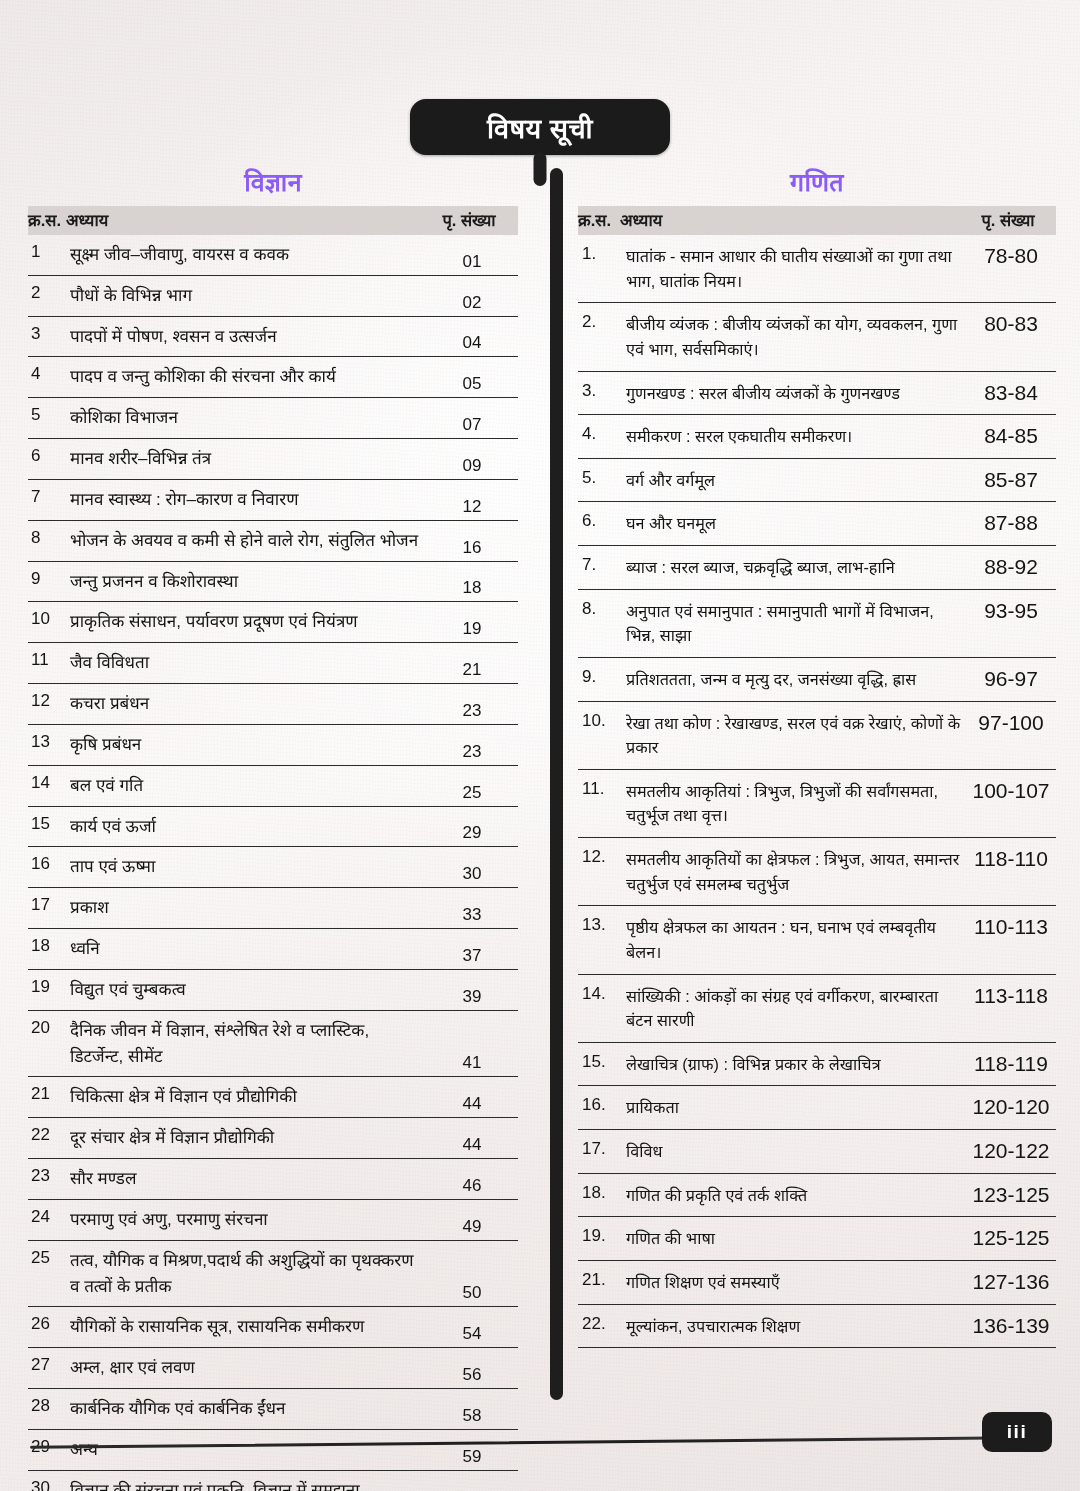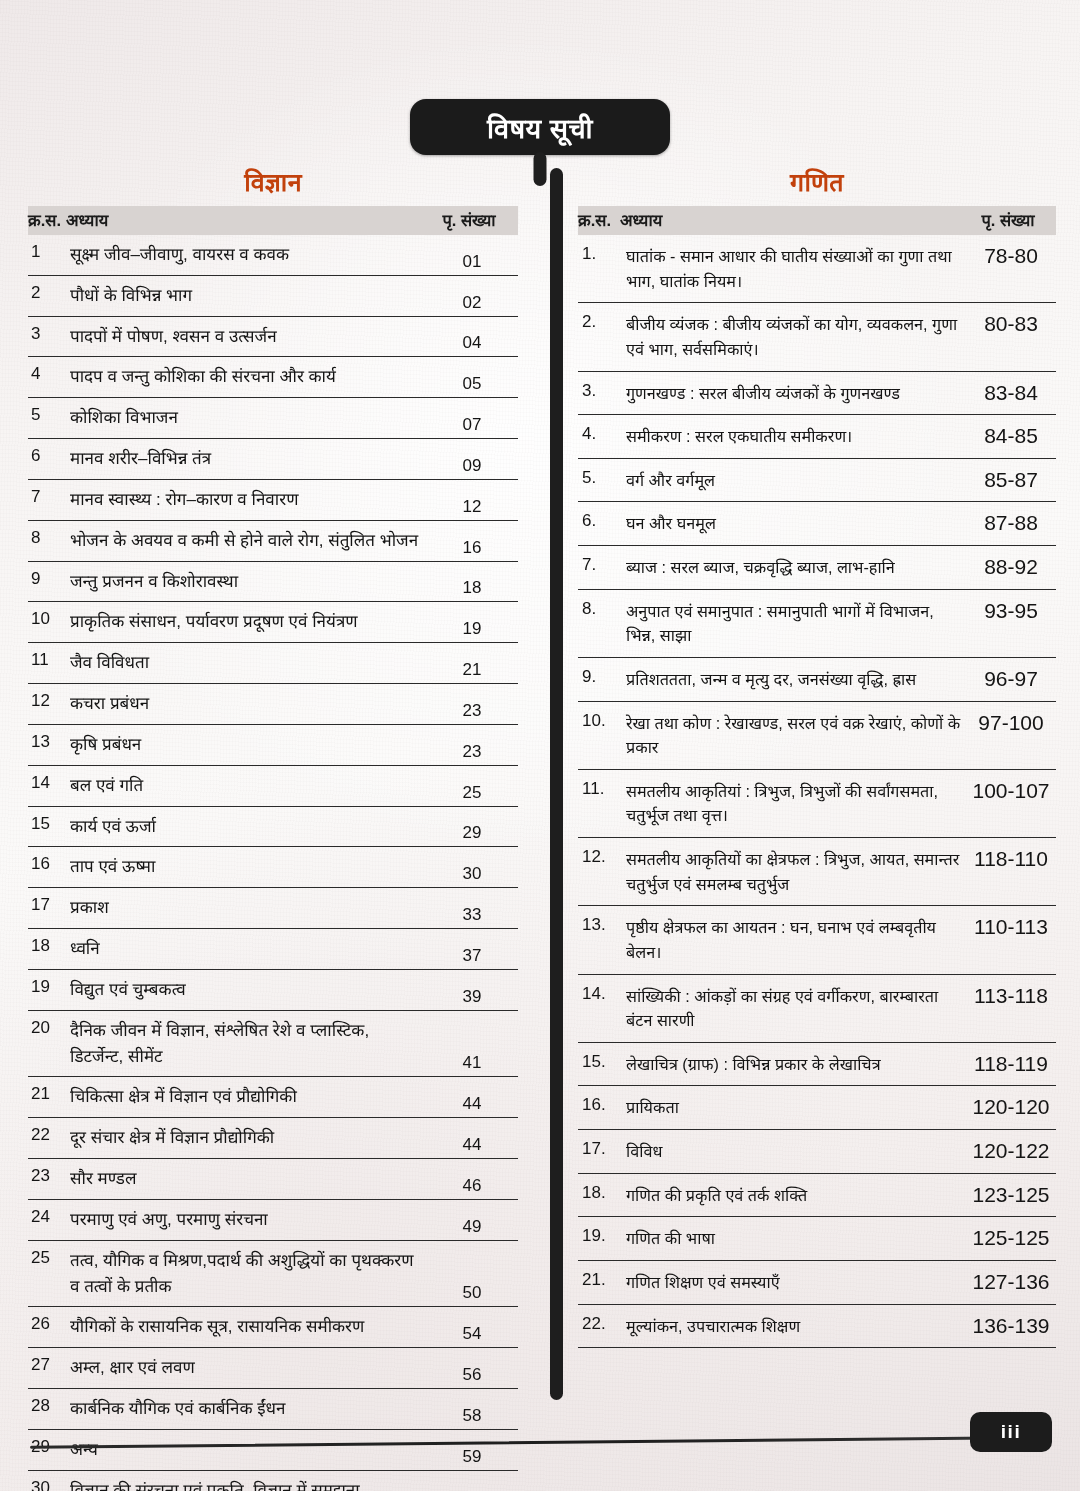--- a/index.html
+++ b/index.html
@@ -80,21 +80,21 @@
     position: absolute;
     top: 164px;
   }
   .col-left  { left: 28px;  width: 490px; }
   .col-right { left: 578px; width: 478px; }
 
   .col-title {
     text-align: center;
     font-size: 25px;
     font-weight: bold;
-    color: #c2410c;
+    color: #8b5cf6;
     margin: 0 0 8px 0;
     letter-spacing: .3px;
   }
 
   table.toc {
     width: 100%;
     border-collapse: collapse;
     table-layout: fixed;
   }
   table.toc td, table.toc th {
@@ -161,21 +161,21 @@
     width: 1008px;
     height: 3px;
     background: linear-gradient(90deg, #2a2a2a 0%, #1d1d1d 55%, #333 100%);
     border-radius: 2px;
     transform: rotate(-0.55deg);
   }
   .page-badge {
     position: absolute;
     right: 28px;
     top: 1412px;
-    width: 82px;
+    width: 70px;
     height: 40px;
     background: #1c1c1c;
     border-radius: 10px;
     display: flex;
     align-items: center;
     justify-content: center;
   }
   .page-badge span {
     color: #fff;
     font-size: 19px;

